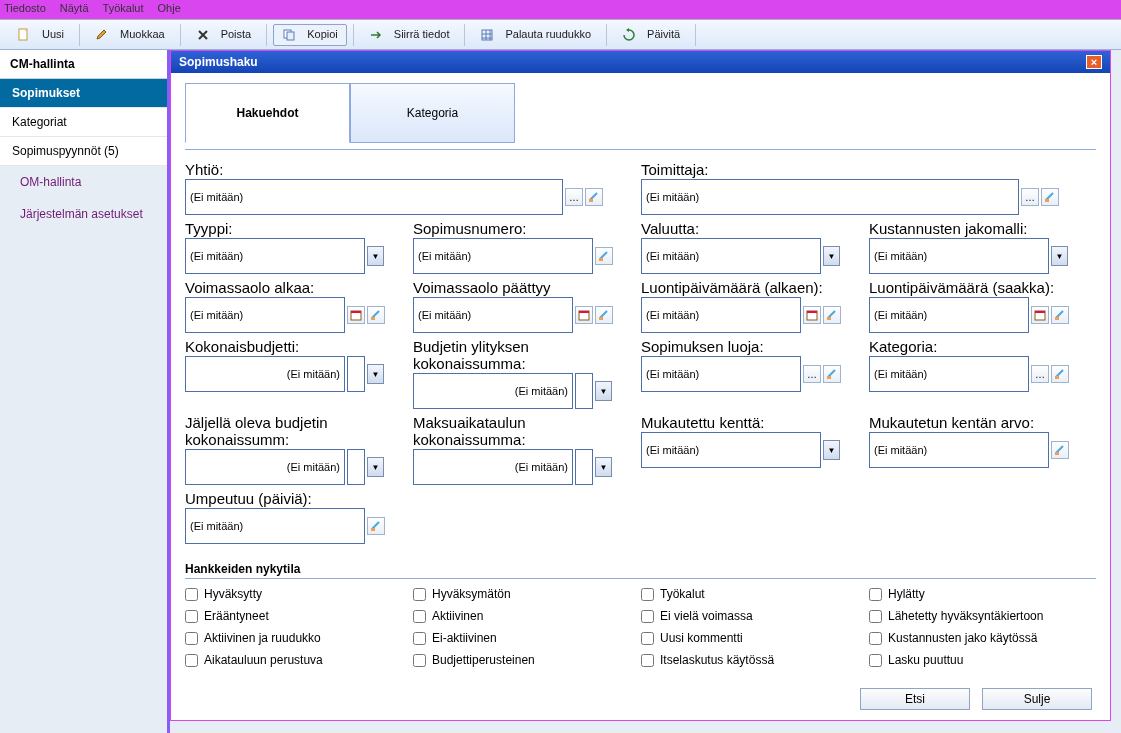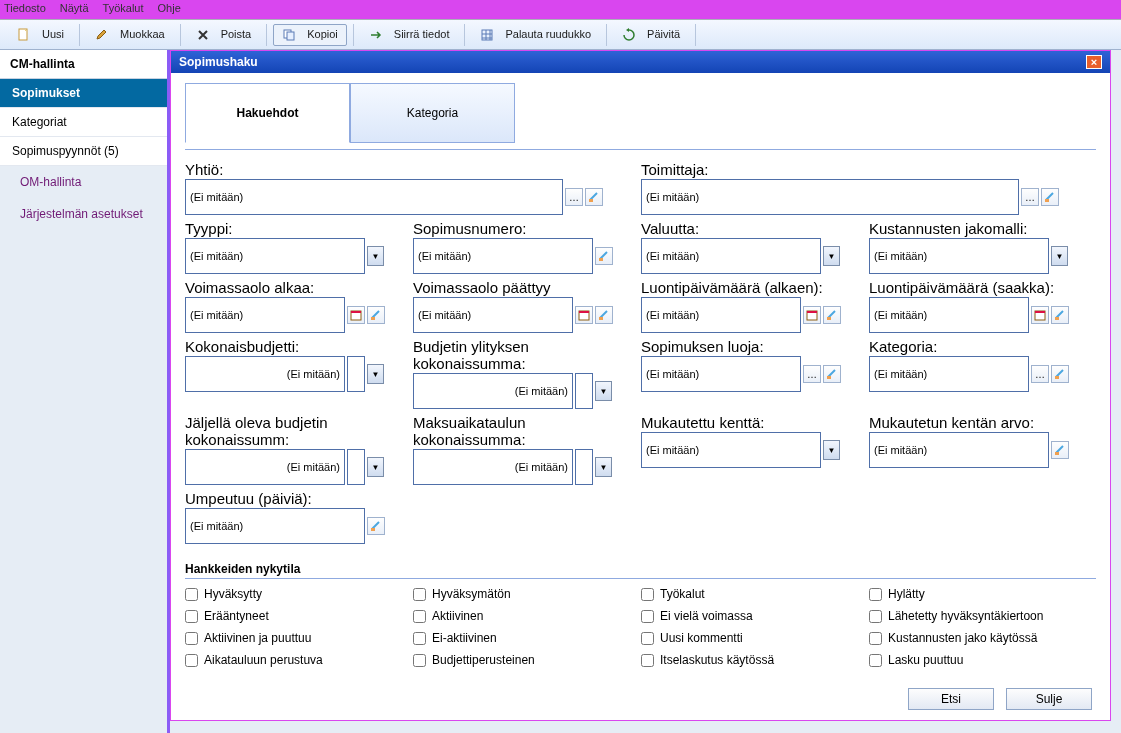--- a/index.html
+++ b/index.html
@@ -166,21 +166,21 @@
 }
 .chk { display:flex; align-items:center; gap:6px; font-size: 12px; }
 .chk input { margin:0; }
 .dlg-footer {
   position:absolute;
   bottom: 10px; right: 18px;
   display: flex;
   gap: 12px;
 }
 .btn {
-  width: 86px;
+  width: 110px;
   height: 22px;
   border: 1px solid #8fa5c7;
   background: linear-gradient(#fdfdfd,#e3e9f3);
   font-size: 12px;
 }
 </style>
 </head>
 <body>
 
 <div class="menubar">
@@ -563,21 +563,21 @@
               <input type="checkbox" style="">
               <span>Ei vielä voimassa</span>
             </label>
           <label class="chk">
               <input type="checkbox" style="">
               <span>Lähetetty hyväksyntäkiertoon</span>
             </label>
 
           <label class="chk">
               <input type="checkbox" style="">
-              <span>Aktiivinen ja puuttuu</span>
+              <span>Aktiivinen ja ruudukko</span>
             </label>
           <label class="chk">
               <input type="checkbox" style="">
               <span>Ei-aktiivinen</span>
             </label>
           <label class="chk">
               <input type="checkbox" style="">
               <span>Uusi kommentti</span>
             </label>
           <label class="chk">

